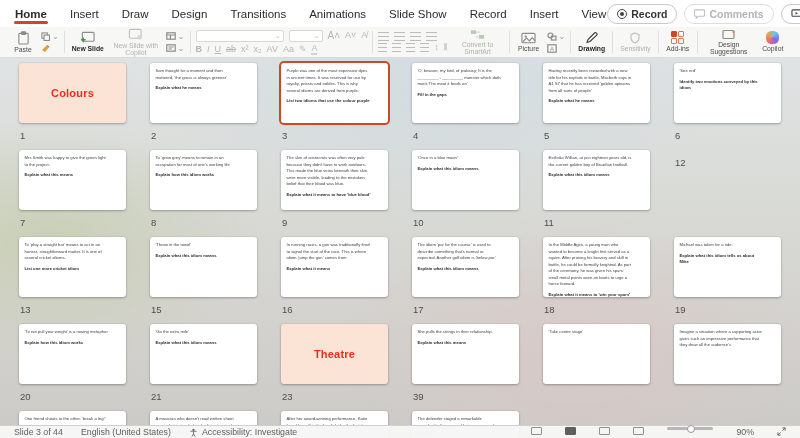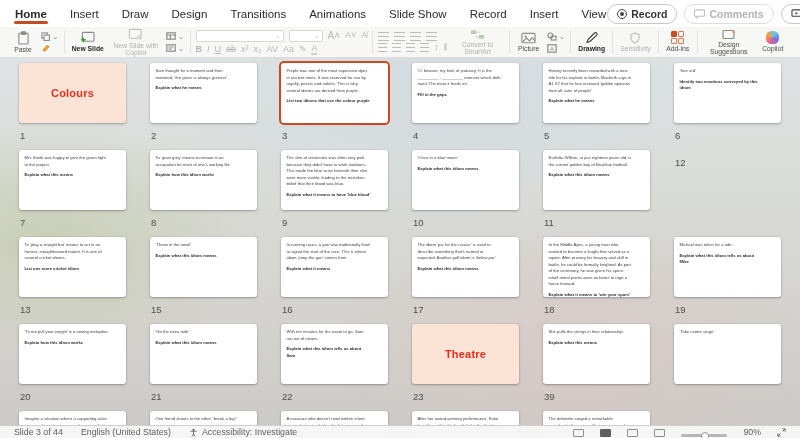--- a/index.html
+++ b/index.html
@@ -81,21 +81,21 @@
   .tiny { width:190px; transform:scale(.5); transform-origin:0 0;
     padding:9px 11px; font-size:8.4px; line-height:1.55; color:#3d3d3d; }
   .tiny .prompt { margin-top:8px; font-weight:700; color:#2b2b2b; }
   .num { margin:7px 0 0 1px; font-size:9.5px; color:#4e4e4e; }
 
   
   .status-bar { position:absolute; left:0; right:0; bottom:0; height:13px;
     background:rgba(246,246,246,.97); border-top:1px solid #cfcfcf;
     display:flex; align-items:center; padding:0 14px; font-size:8.8px; color:#606060; }
   .sb-left { display:flex; gap:18px; align-items:center;justify-content:center; }
-  .sb-right { margin-left:auto; display:flex; gap:16px; align-items:flex-end; }
+  .sb-right { margin-left:auto; display:flex; gap:23px; align-items:flex-start; }
   .vicon { width:11px; height:8px; border:1px solid #8f8f8f; border-radius:1px; }
   .vicon.active { background:#5f5f5f; border-color:#5f5f5f; }
   .slider { width:46px; height:3px; background:#b7b7b7; border-radius:2px; position:relative; }
   .slider .knob { position:absolute; left:42%; top:-2.5px; width:8px; height:8px;
     border-radius:50%; background:#fefefe; border:1px solid #9a9a9a; }
   :root { --accent:#c94b23; }
 </style>
 </head>
 <body>
 
@@ -488,29 +488,20 @@
         <div class="cell">
           <div class="thumb">
             <div class="tiny">
               <div>'Go the extra mile'</div>
               <div class="prompt">Explain what this idiom means</div>
             </div>
           </div>
           <div class="num">21</div>
         </div>
         <div class="cell">
-          <div class="thumb">
-            <div class="tiny">
-              <div>With ten minutes for the exam to go, Sam ran out of steam.</div>
-              <div class="prompt">Explain what this idiom tells us about Sam</div>
-            </div>
-          </div>
-          <div class="num">22</div>
-        </div>
-        <div class="cell">
           <div class="thumb peach">
             <div class="slide-title">Theatre</div>
           </div>
           <div class="num">23</div>
         </div>
         <div class="cell">
           <div class="thumb">
             <div class="tiny">
               <div>She pulls the strings in their relationship.</div>
               <div class="prompt">Explain what this means</div>

